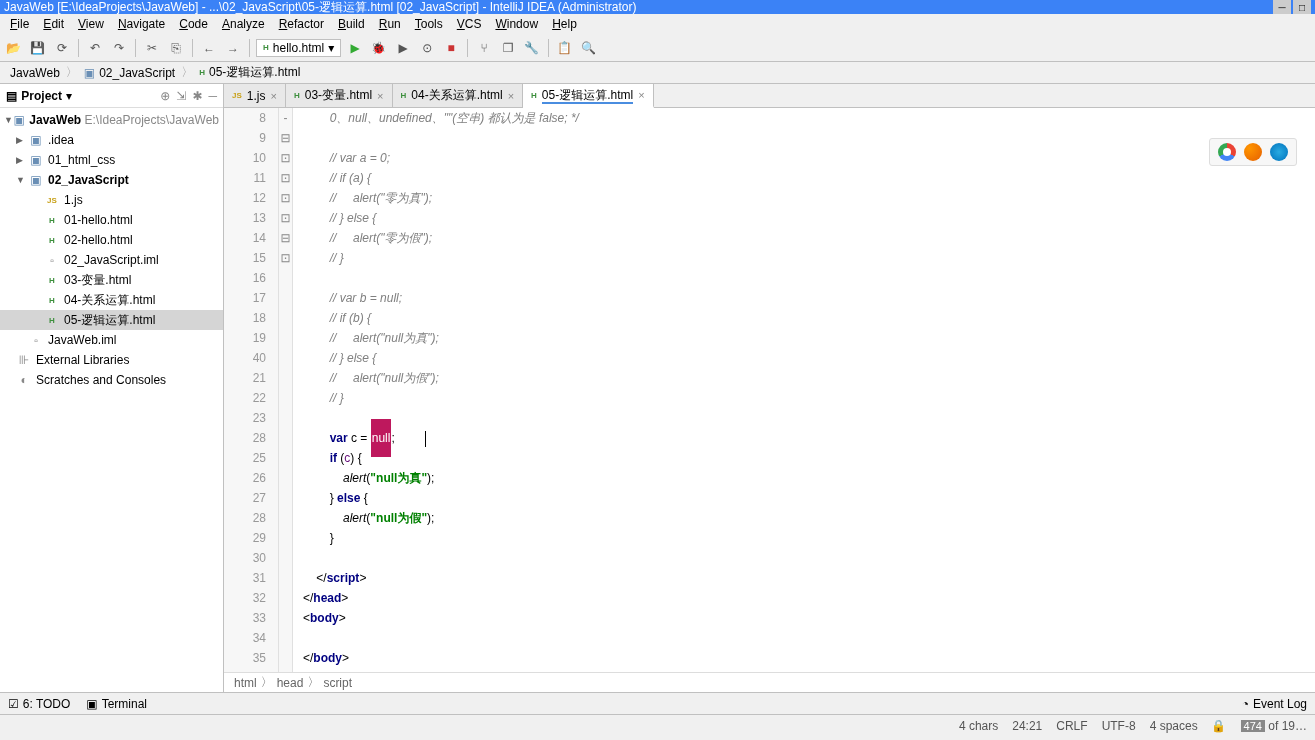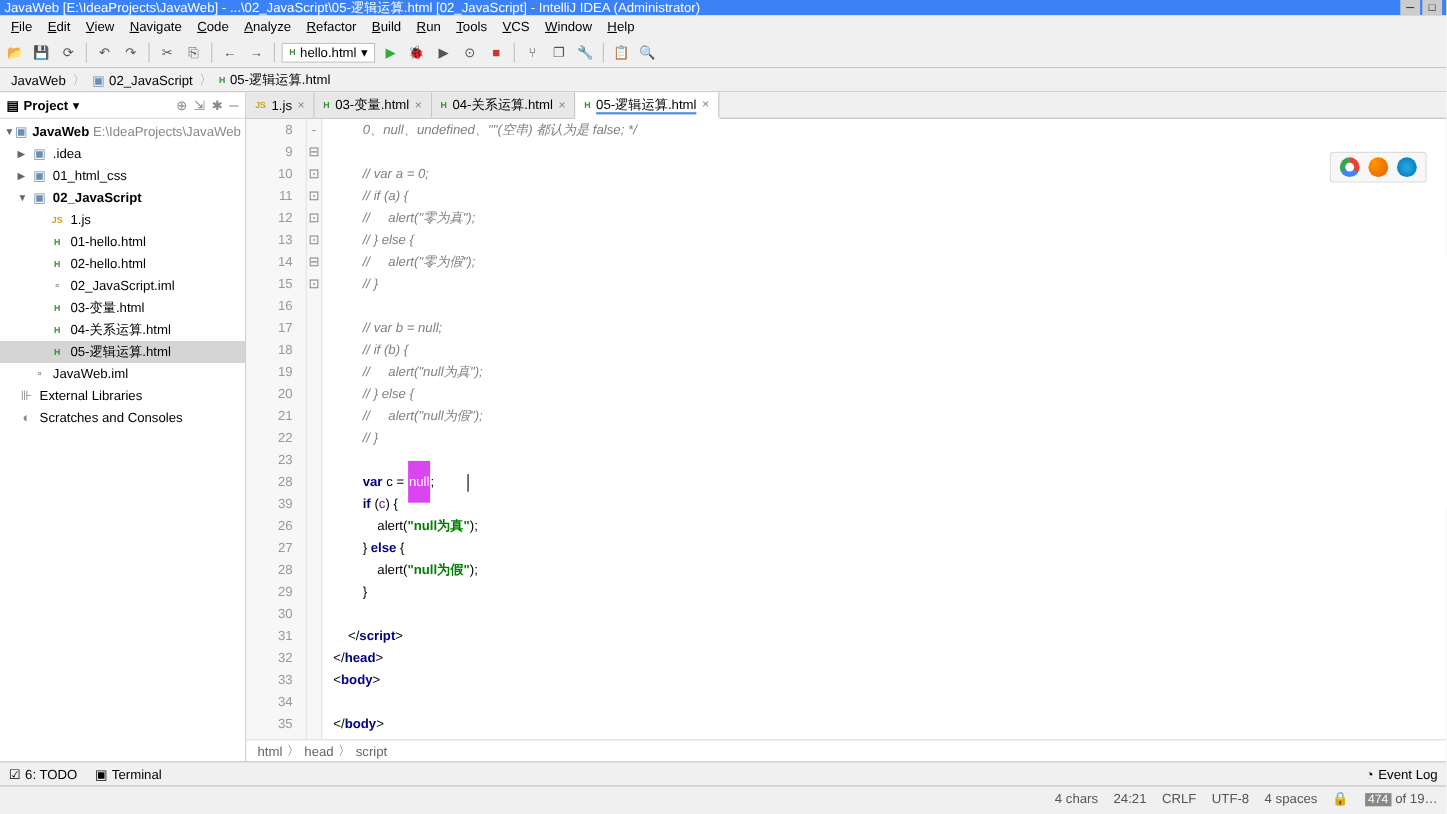--- a/index.html
+++ b/index.html
@@ -47,23 +47,23 @@
 .tab .underline { border-bottom: 2px solid #4a8de0; }
 
 .editor-body { flex: 1; display: flex; overflow: hidden; position: relative; }
 .gutter { width: 55px; background: #f7f7f7; border-right: 1px solid #e0e0e0; text-align: right; padding-right: 12px; color: #999; font-family: monospace; font-size: 12px; line-height: 20px; }
 .fold-col { width: 14px; background: #f7f7f7; border-right: 1px solid #e0e0e0; font-family: monospace; font-size: 9px; color: #888; line-height: 20px; text-align: center; }
 .code { flex: 1; font-family: Consolas, monospace; font-size: 13px; line-height: 20px; padding-left: 10px; white-space: pre; position: relative; }
 .code-line { height: 20px; }
 .c-comment { color: #808080; font-style: italic; }
 .c-keyword { color: #000080; font-weight: bold; }
 .c-string { color: #008000; font-weight: bold; }
-.c-func { }
+.c-func { font-style: italic; }
 .c-var { color: #660e7a; }
-.c-sel { background: #d946ef; color: #fff; padding: 12px 1px; }
+.c-sel { background: #be185d; color: #fff; padding: 12px 1px; }
 .line-highlight { position: absolute; left: 0; right: 0; height: 20px; background: #fffae3; z-index: -1; }
 .text-cursor { display:inline-block; width:1px; height:16px; background:#000; vertical-align: middle; margin-left: 30px;}
 
 .browser-icons { position: absolute; top: 30px; right: 18px; display: flex; gap: 8px; background: #f7f7f7; border: 1px solid #ddd; padding: 4px 8px; border-radius: 3px; }
 .b-icon { width: 18px; height: 18px; border-radius: 50%; }
 .b-chrome { background: conic-gradient(#ea4335 0 120deg, #4285f4 120deg 240deg, #34a853 240deg 360deg); position: relative; }
 .b-chrome::after { content:''; position:absolute; inset:5px; background:#fff; border-radius:50%; }
 .b-ff { background: radial-gradient(circle at 30% 30%, #ff9500, #e66000); }
 .b-ie { background: radial-gradient(circle at 50% 50%, #29abe2, #0071bc); }
 
@@ -280,26 +280,26 @@
           <div>10</div>
           <div>11</div>
           <div>12</div>
           <div>13</div>
           <div>14</div>
           <div>15</div>
           <div>16</div>
           <div>17</div>
           <div>18</div>
           <div>19</div>
-          <div>20</div>
+          <div>40</div>
           <div>21</div>
           <div>22</div>
           <div>23</div>
           <div>28</div>
-          <div>39</div>
+          <div>25</div>
           <div>26</div>
           <div>27</div>
           <div>28</div>
           <div>29</div>
           <div>30</div>
           <div>31</div>
           <div>32</div>
           <div>33</div>
           <div>34</div>
           <div>35</div>

